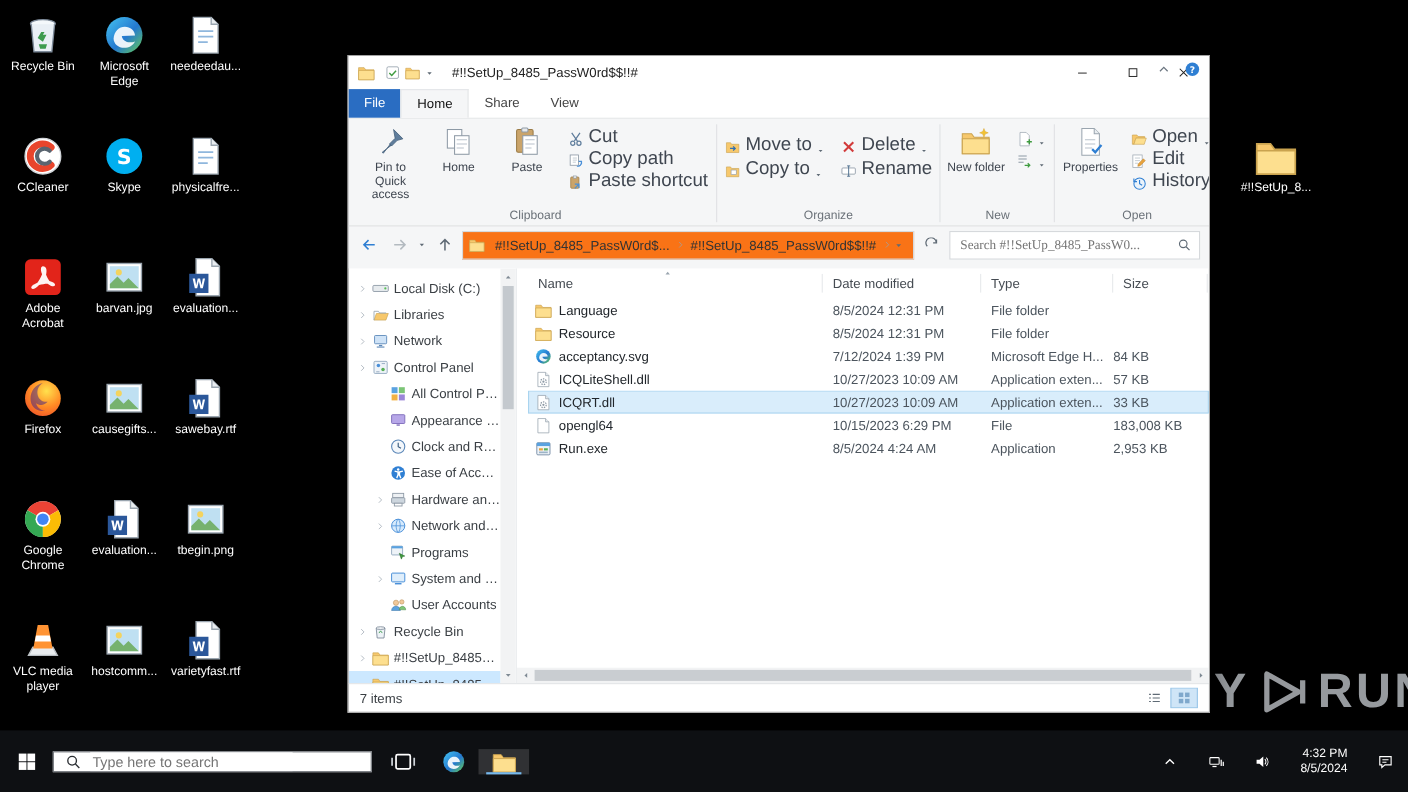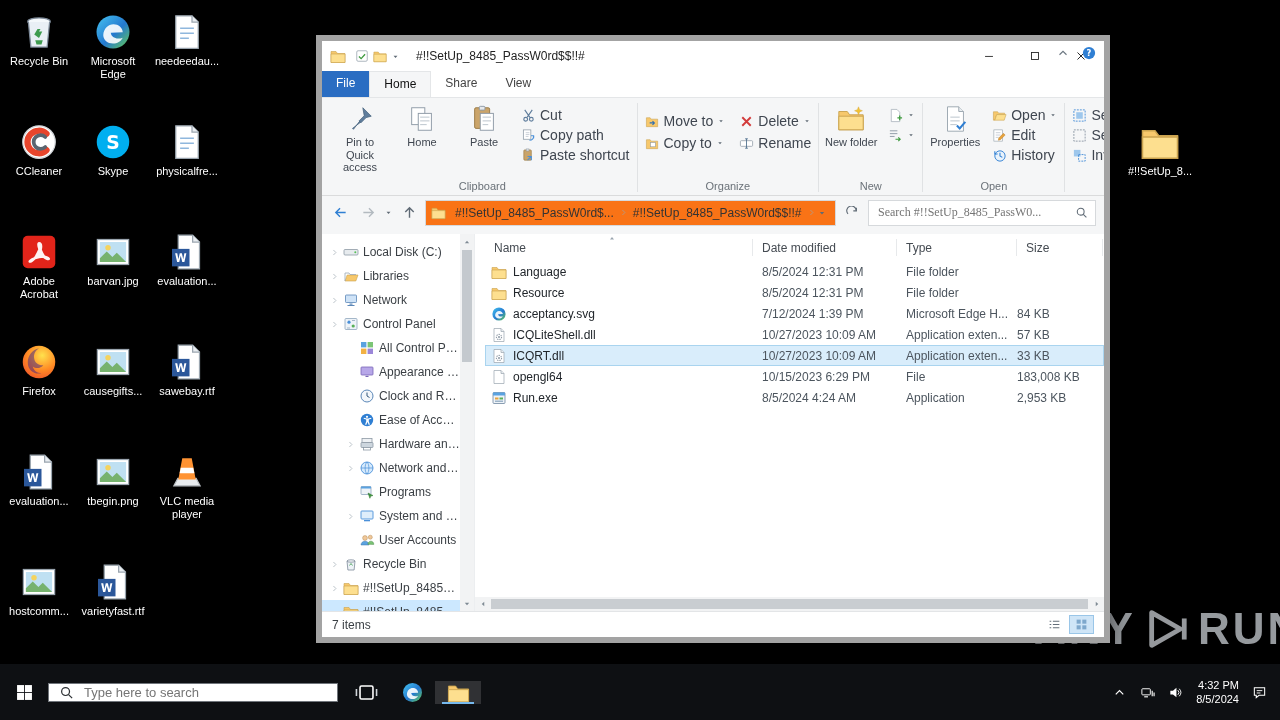--- a/index.html
+++ b/index.html
@@ -11,21 +11,21 @@
   .desktop-icons{position:absolute;left:2px;top:8px;display:grid;grid-template-columns:repeat(3,74px);grid-auto-rows:110px;justify-items:center;z-index:1}
   .desk-icon{width:72px;display:flex;flex-direction:column;align-items:center;gap:3px;padding-top:4px}
   .di-img{width:40px;height:40px}
   .di-label{font-size:11px;color:#fff;text-align:center;text-shadow:1px 1px 2px #000,0 0 3px #000;line-height:1.2;max-width:72px;overflow-wrap:anywhere}
   .right-desk-icon{position:absolute;left:1124px;top:118px;z-index:1}
 
   .watermark{position:absolute;left:1034px;top:604px;display:flex;align-items:center;gap:8px;font-size:44px;font-weight:bold;color:#a7abb0;letter-spacing:3px;opacity:.9;z-index:1}
   .wm-logo{width:46px;height:42px}
 
   
-  .explorer{position:absolute;left:316px;top:35px;width:782px;height:596px;background:#fff;border:6px solid #a3a3a3;box-shadow:0 6px 22px rgba(0,0,0,.55);display:flex;flex-direction:column;font-size:12px;color:#333;z-index:2}
+  .explorer{position:absolute;left:316px;top:50px;width:782px;height:596px;background:#fff;border:1px solid #a3a3a3;box-shadow:0 6px 22px rgba(0,0,0,.55);display:flex;flex-direction:column;font-size:12px;color:#333;z-index:2}
 
   .titlebar{height:30px;display:flex;align-items:center;padding-left:8px;gap:4px;background:#fff;flex:0 0 auto}
   .tb-appicon{width:16px;height:16px}
   .qat{display:flex;align-items:center;gap:4px;margin-left:5px}
   .qat .icon{width:14px;height:14px}
   .qat .caret{width:9px;height:9px}
   .tb-title{margin-left:12px;font-size:12px;color:#222;white-space:nowrap}
   .win-controls{margin-left:auto;display:flex;height:100%}
   .win-btn{width:46px;height:100%;display:flex;align-items:center;justify-content:center}
   .win-btn .icon{width:14px;height:14px}
@@ -39,21 +39,21 @@
 
   .ribbon{height:95px;background:#f5f6f7;border-bottom:1px solid #dadbdc;display:flex;align-items:stretch;padding:2px 6px 0 8px;gap:2px;flex:0 0 auto;overflow:hidden}
   .rgroup{display:flex;flex-direction:column}
   .rbody{display:flex;gap:2px;flex:1;align-items:flex-start}
   .rlabel{text-align:center;font-size:11px;color:#6a7178;padding:1px 2px 3px}
   .rsep{width:1px;background:#e0e2e4;margin:3px 2px}
   .rbtn-lg{display:flex;flex-direction:column;align-items:center;width:56px;padding:4px 2px 1px;font-size:11px;color:#3f4650;text-align:center;line-height:1.15}
   .rbtn-lg .ic32{width:30px;height:30px;margin-bottom:2px}
   .rstack{display:grid;grid-auto-rows:20px;align-content:start;padding-top:5px}
   .rstack.cols2{grid-template-rows:repeat(2,22px);grid-auto-flow:column;column-gap:4px;padding-top:10px}
-  .rbtn-sm{display:flex;align-items:center;gap:4px;font-size:14px;color:#3f4650;padding:1px 5px;white-space:nowrap}
+  .rbtn-sm{display:flex;align-items:flex-end;gap:4px;font-size:17px;color:#3f4650;padding:1px 5px;white-space:nowrap}
   .rbtn-sm .ic16{width:15px;height:15px}
   .rbtn-sm .caret{width:8px;height:8px}
 
   .addrbar{height:33px;background:#f5f6f7;display:flex;align-items:center;padding:0 8px 5px 6px;gap:4px;flex:0 0 auto}
   .nav-btn{width:24px;height:24px;display:flex;align-items:center;justify-content:center}
   .nav-btn .icon{width:15px;height:15px}
   .small-caret{width:9px;height:9px}
   .crumb-box{flex:1;height:24px;background:#f97316;border:1px solid #d6d9dc;display:flex;align-items:center;padding:0 3px;gap:1px;min-width:0}
   .crumb-box .folder16{width:15px;height:15px;margin:0 4px 0 2px}
   .crumb-seg{padding:0 4px;color:#333;white-space:nowrap}
@@ -108,21 +108,21 @@
   .start-btn .icon{width:17px;height:17px}
   .tb-search{width:290px;background:#fff;border:1px solid #70757b;display:flex;align-items:center;gap:8px;padding:0 10px;box-sizing:border-box}
   .tb-search .mag{width:15px;height:15px}
   .tb-search input{flex:1;border:0;outline:0;font-size:13px;color:#5a5a5a;font-family:inherit;min-width:0}
   .tb-search .emoji{width:15px;height:15px}
   .tb-apps{display:flex;align-items:stretch;margin-left:5px}
   .tb-app{width:46px;display:flex;align-items:center;justify-content:center;position:relative}
   .tb-app .icon{width:23px;height:23px}
   .tb-app.active{background:rgba(255,255,255,.14)}
   .tb-app.active::after{content:"";position:absolute;left:7px;right:7px;bottom:0;height:2px;background:#76b9ed}
-  .tb-tray{margin-left:auto;display:flex;align-items:center;gap:13px;padding-right:13px}
+  .tb-tray{margin-left:auto;display:flex;align-items:center;gap:27px;padding-right:13px}
   .tb-tray .icon{width:15px;height:15px}
   .tray-clock{display:flex;flex-direction:column;align-items:flex-end;justify-content:center;color:#fff;font-size:11px;line-height:1.3}
 </style>
 </head>
 <body>
 
 <div class="desktop-icons">
 
 <div class="desk-icon">
     <span class="di-img icon">
@@ -250,20 +250,33 @@
     <div class="desk-icon">
     <span class="di-img icon">
         <svg xmlns="http://www.w3.org/2000/svg" viewBox="0 0 32 32">
           <path d="M9 2.5h11.5L26 8v21.5H9z" fill="#fff" stroke="#9aa5af"></path>
           <path d="M20.5 2.5V8H26" fill="#e9edf0" stroke="#9aa5af"></path>
           <rect x="4" y="13.5" width="14" height="14" fill="#2b579a"></rect>
           <path d="M6.5 17l1.6 7h1.7l1.2-5 1.2 5h1.7l1.6-7h-1.6l-.9 4.8-1.1-4.8h-1.7l-1.1 4.8-.9-4.8z" fill="#fff"></path>
         </svg>
       </span>
     <span class="di-label">sawebay.rtf</span>
+  </div>
+    <div class="desk-icon">
+    <span class="di-img icon">
+        <svg xmlns="http://www.w3.org/2000/svg" viewBox="0 0 32 32">
+          <circle cx="16" cy="16" r="13" fill="#fff"></circle>
+          <path d="M16 16L4.74 9.5A13 13 0 0127.26 9.5z" fill="#ea4335"></path>
+          <path d="M16 16L16 29A13 13 0 014.74 9.5z" fill="#34a853"></path>
+          <path d="M16 16L27.26 9.5A13 13 0 0116 29z" fill="#fbbc05"></path>
+          <circle cx="16" cy="16" r="5.4" fill="#fff"></circle>
+          <circle cx="16" cy="16" r="4.2" fill="#4285f4"></circle>
+        </svg>
+      </span>
+    <span class="di-label">Google Chrome</span>
   </div>
     <div class="desk-icon">
     <span class="di-img icon">
         <svg xmlns="http://www.w3.org/2000/svg" viewBox="0 0 32 32">
           <path d="M9 2.5h11.5L26 8v21.5H9z" fill="#fff" stroke="#9aa5af"></path>
           <path d="M20.5 2.5V8H26" fill="#e9edf0" stroke="#9aa5af"></path>
           <rect x="4" y="13.5" width="14" height="14" fill="#2b579a"></rect>
           <path d="M6.5 17l1.6 7h1.7l1.2-5 1.2 5h1.7l1.6-7h-1.6l-.9 4.8-1.1-4.8h-1.7l-1.1 4.8-.9-4.8z" fill="#fff"></path>
         </svg>
       </span>

